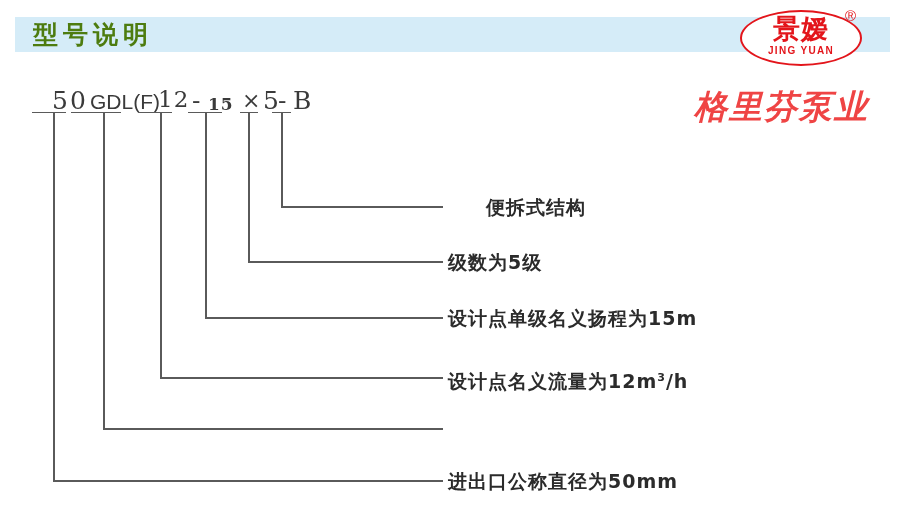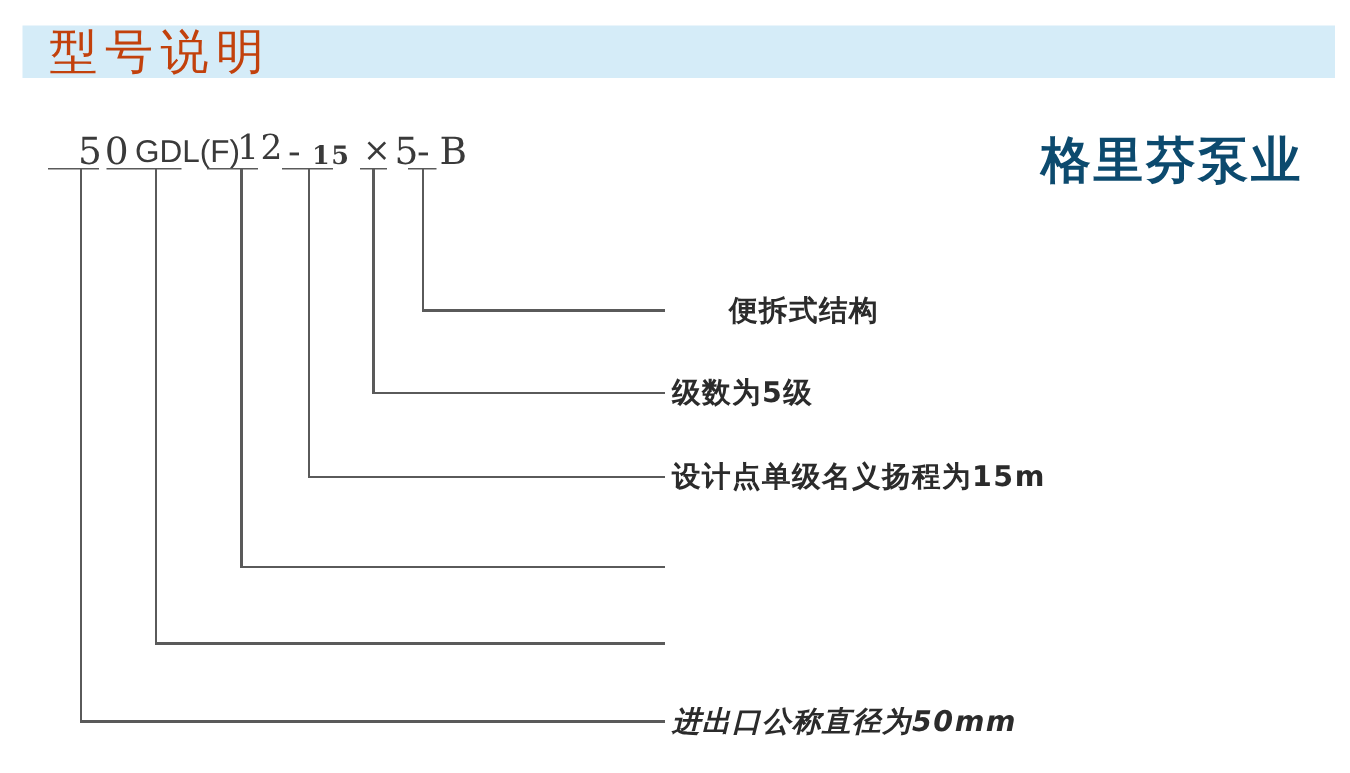--- a/index.html
+++ b/index.html
@@ -28,23 +28,23 @@
     left: 15px;
     top: 17px;
     width: 875px;
     height: 35px;
     background: #d5ecf8;
   }
   .header-title {
     position: absolute;
     left: 33px;
     top: 18px;
-    font-size: 32px;
-    font-weight: normal;
-    color: #c2410c;
+    font-size: 25px;
+    font-weight: bold;
+    color: #4d7c0f;
     letter-spacing: 5px;
     line-height: 33px;
     white-space: nowrap;
     font-family: "DejaVu Sans", "Liberation Sans", sans-serif;
   }
 
   
   .logo-wrap {
     position: absolute;
     left: 740px;
@@ -97,24 +97,25 @@
     color: #e3151b;
     line-height: 15px;
   }
   .brand-cn {
     position: absolute;
     left: 694px;
     top: 88px;
     font-size: 33px;
     line-height: 38px;
     font-weight: bold;
-    color: #0c4a6e;
+    color: #ef4444;
     letter-spacing: 2px;
     white-space: nowrap;
     font-family: "DejaVu Sans", "Liberation Sans", sans-serif;
+    font-style: italic;
   }
 
   
   .code-seg {
     position: absolute;
     font-family: "DejaVu Serif", "Liberation Serif", serif;
     color: #3a3a3a;
     white-space: nowrap;
     margin-left: 20px;
   }
@@ -163,20 +164,26 @@
   }
 </style>
 </head>
 <body>
 
 <div id="page">
 
   <div class="header-band"></div>
   <div class="header-title">型号说明</div>
 
+  <div class="logo-wrap">
+    <div class="logo-oval"></div>
+    <div class="logo-cn">景嫒</div>
+    <div class="logo-en">JING YUAN</div>
+    <div class="logo-reg">®</div>
+  </div>
   <div class="brand-cn">格里芬泵业</div>
 
   <div class="code-seg code-50">50</div>
   <div class="code-seg code-gdl">GDL(F)</div>
   <div class="code-seg code-12">12</div>
   <div class="code-seg code-dash1">-</div>
   <div class="code-seg code-15">15</div>
   <div class="code-seg code-x">×</div>
   <div class="code-seg code-5">5</div>
   <div class="code-seg code-dash2">-</div>
@@ -202,15 +209,16 @@
 
       <path d="M104,112 L104,429 L443,429"></path>
 
       <path d="M54,112 L54,481 L443,481"></path>
     </g>
   </svg>
 
   <div class="desc" style="top:196px;margin-left:38px;">便拆式结构</div>
   <div class="desc" style="top:251px;">级数为5级</div>
   <div class="desc" style="top:307px;">设计点单级名义扬程为15m</div>
-  <div class="desc" style="top:470px;font-style:italic;">进出口公称直径为50mm</div>
+  <div class="desc" style="top:367px;"><span>设计点名义流量为12m</span><sup>3</sup><span>/h</span></div>
+  <div class="desc" style="top:470px;">进出口公称直径为50mm</div>
 
 </div>
 
 </body></html>

